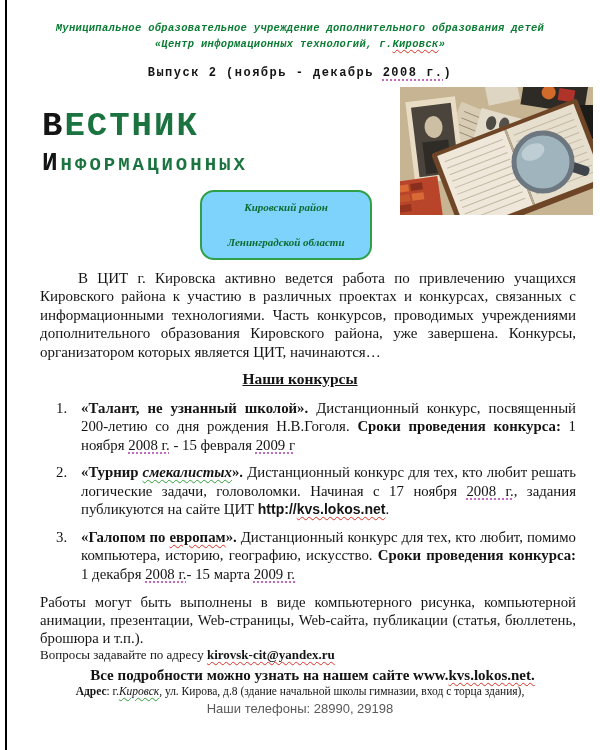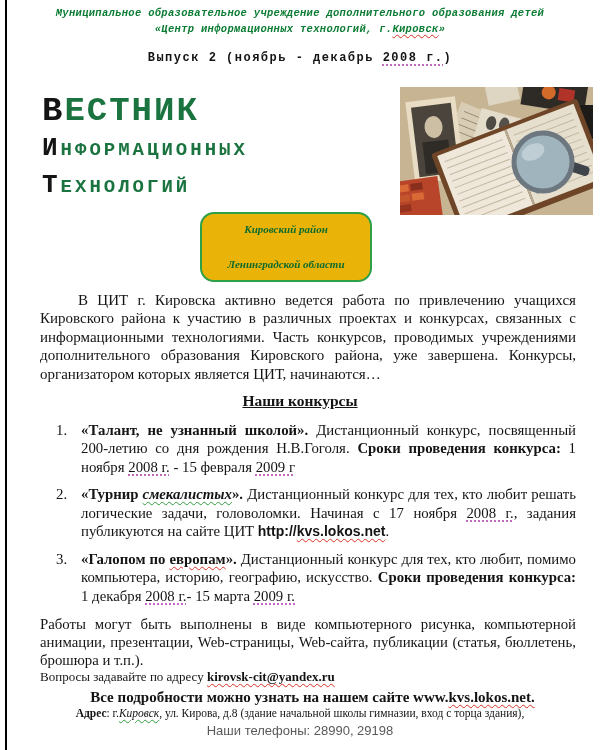--- a/index.html
+++ b/index.html
@@ -1,28 +1,28 @@
 <!DOCTYPE html>
 <html><head>
 <meta charset="utf-8">
 <style>
   html,body{margin:0;padding:0;}
   body{width:600px;height:750px;background:#ffffff;font-family:"Liberation Serif",serif;color:#141414;position:relative;overflow:hidden;}
   .left-rule{position:absolute;left:5px;top:0;width:2px;height:750px;background:#000;}
   .org-line{text-align:center;font-family:"Liberation Mono","DejaVu Sans Mono",monospace;font-weight:bold;font-style:italic;font-size:10.5px;line-height:13px;color:#0b7c33;letter-spacing:0.3px;}
-  .org1{padding-top:7px;}
+  .org1{padding-top:22px;}
   .org2{margin-top:3px;}
   .issue{margin-top:15px;text-align:center;font-family:"Liberation Mono","DejaVu Sans Mono",monospace;font-weight:bold;font-size:12px;letter-spacing:1.5px;color:#141414;}
   .masthead{margin:18px 0 0 42px;}
   .m1{font-family:"Liberation Mono","DejaVu Sans Mono",monospace;font-weight:bold;font-size:34px;line-height:40px;letter-spacing:2px;color:#1b7440;margin-top:26px;}
   .m-sub{font-family:"Liberation Mono","DejaVu Sans Mono",monospace;font-weight:bold;font-size:19px;line-height:35px;letter-spacing:3px;color:#1b7440;}
   .fl{color:#141414;}
   .m-sub .fl{font-size:26px;}
   .photo{position:absolute;left:400px;top:87px;width:193px;height:128px;}
-  .region-box{width:160px;margin:7px 0 0 200px;border:2.5px solid #2fa04a;border-radius:14px;padding:9px 4px 10px;text-align:center;background:#eab308;}
+  .region-box{width:160px;margin:7px 0 0 200px;border:2.5px solid #2fa04a;border-radius:14px;padding:9px 4px 10px;text-align:center;background:#7dd3fc;}
   .region-line{font-weight:bold;font-style:italic;font-size:11px;line-height:12px;color:#0d6b2f;}
   .region-line + .region-line{margin-top:23px;}
   .intro{margin:9px 24px 0 40px;font-size:15px;line-height:1.225;text-align:justify;text-indent:38px;}
   .section-title{margin-top:9px;text-align:center;font-weight:bold;font-size:15.5px;}
   .section-title span{text-decoration:underline;}
   .clist{margin:11px 24px 0 56px;}
   .citem{display:flex;gap:9px;margin-bottom:9px;font-size:14.8px;line-height:1.25;}
   .citem .num{flex:0 0 16px;}
   .citem .ctext{flex:1;text-align:justify;}
   .b{font-weight:bold;}
@@ -42,21 +42,20 @@
 <div class="left-rule"></div>
 
 <div class="org-line org1">Муниципальное образовательное учреждение дополнительного образования детей</div>
 <div class="org-line org2"><span>«Центр информационных технологий, г.</span><span class="wr">Кировск</span><span>»</span></div>
 
 <div class="issue"><span>Выпуск 2 (ноябрь - декабрь </span><span class="dt">2008 г.</span><span>)</span></div>
 
 <div class="masthead">
   <div class="m1"><span class="fl">В</span><span>ЕСТНИК</span></div>
   <div class="m-sub"><span class="fl">И</span><span>НФОРМАЦИОННЫХ</span></div>
-  <div class="m-sub"><span class="fl">Т</span><span>ЕХНОЛОГИЙ</span></div>
 </div>
 
 <svg class="photo" viewBox="0 0 193 128" xmlns="http://www.w3.org/2000/svg">
   <rect width="193" height="128" fill="#c7b493"></rect>
   <g>
     <rect x="86" y="-8" width="32" height="24" fill="#ded5c2" transform="rotate(-12 100 4)"></rect>
     <g transform="rotate(9 152 10)">
       <rect x="122" y="-10" width="64" height="32" fill="#2e2a26"></rect>
       <circle cx="148" cy="6" r="7" fill="#d26a2a"></circle>
       <rect x="158" y="0" width="16" height="12" fill="#b0332a"></rect>

